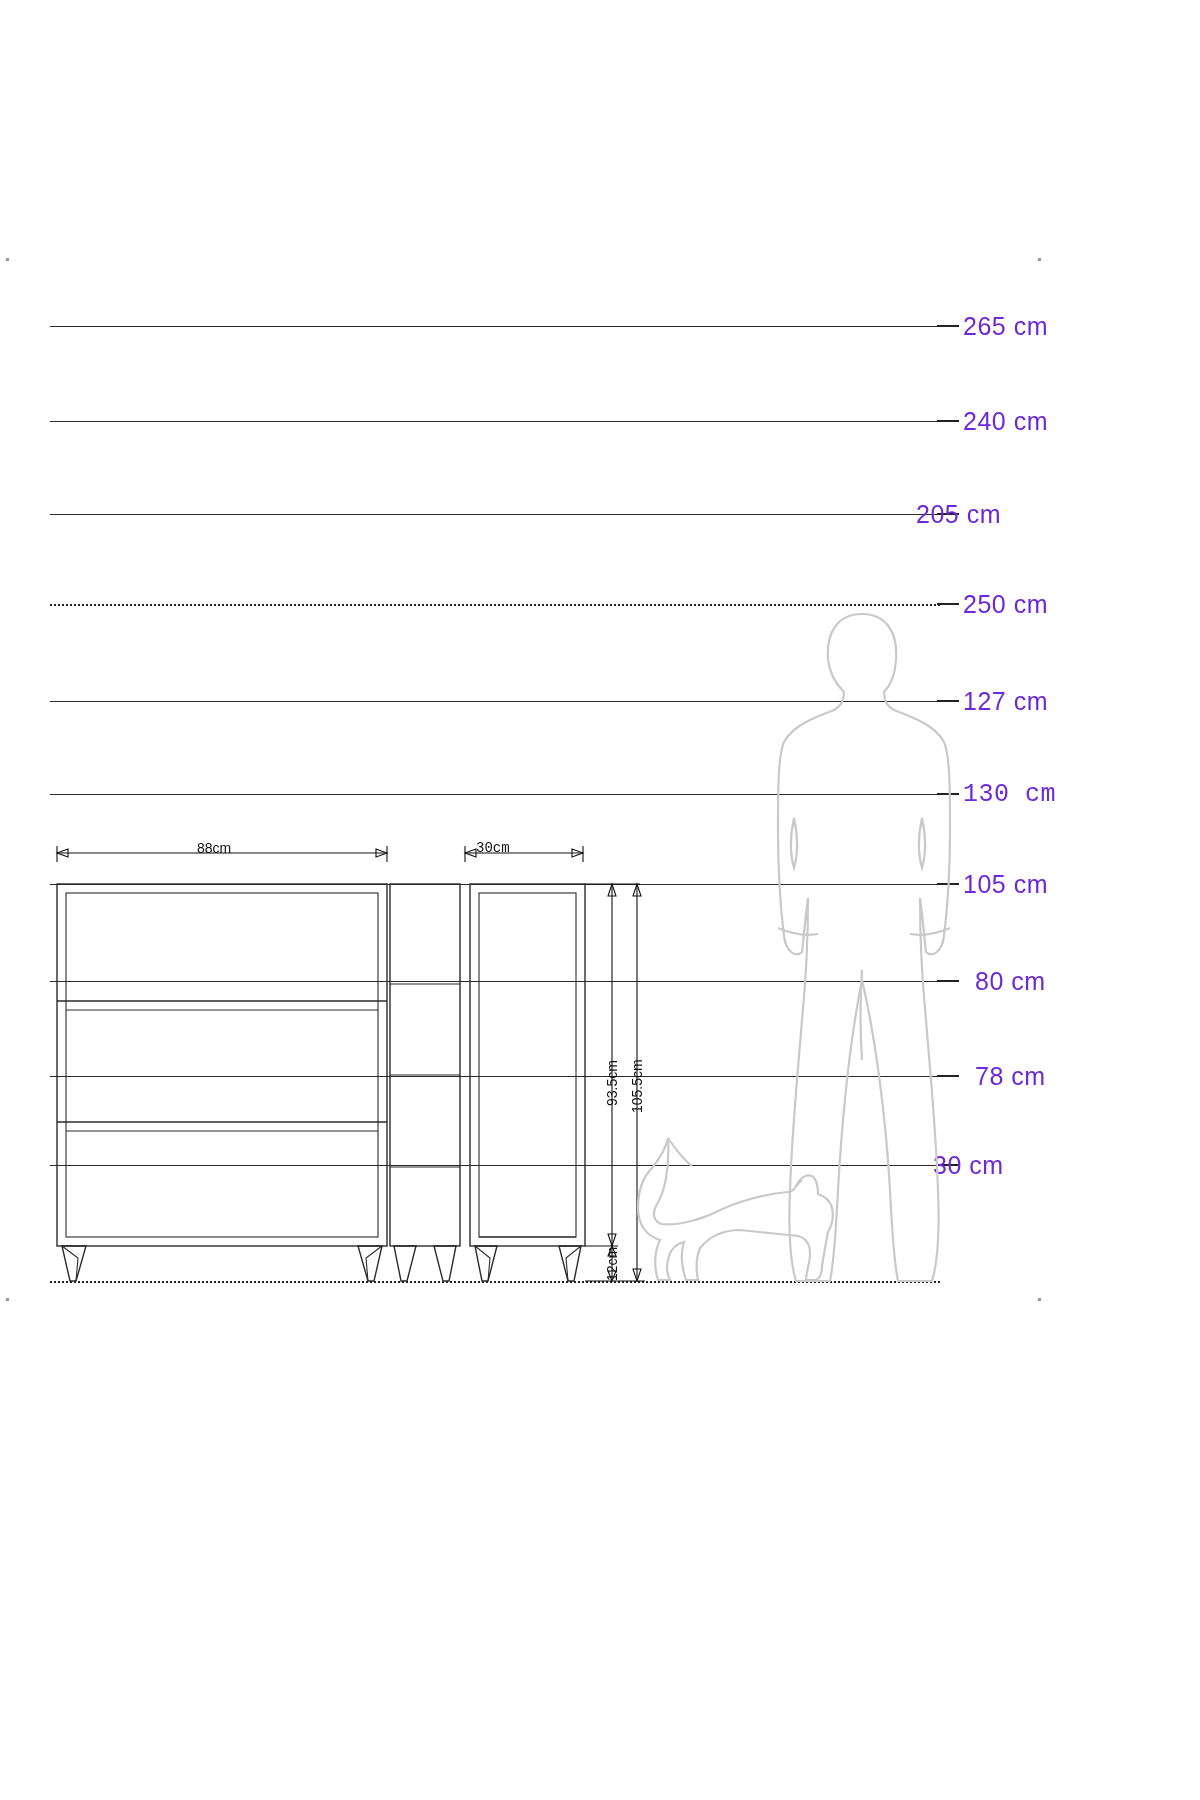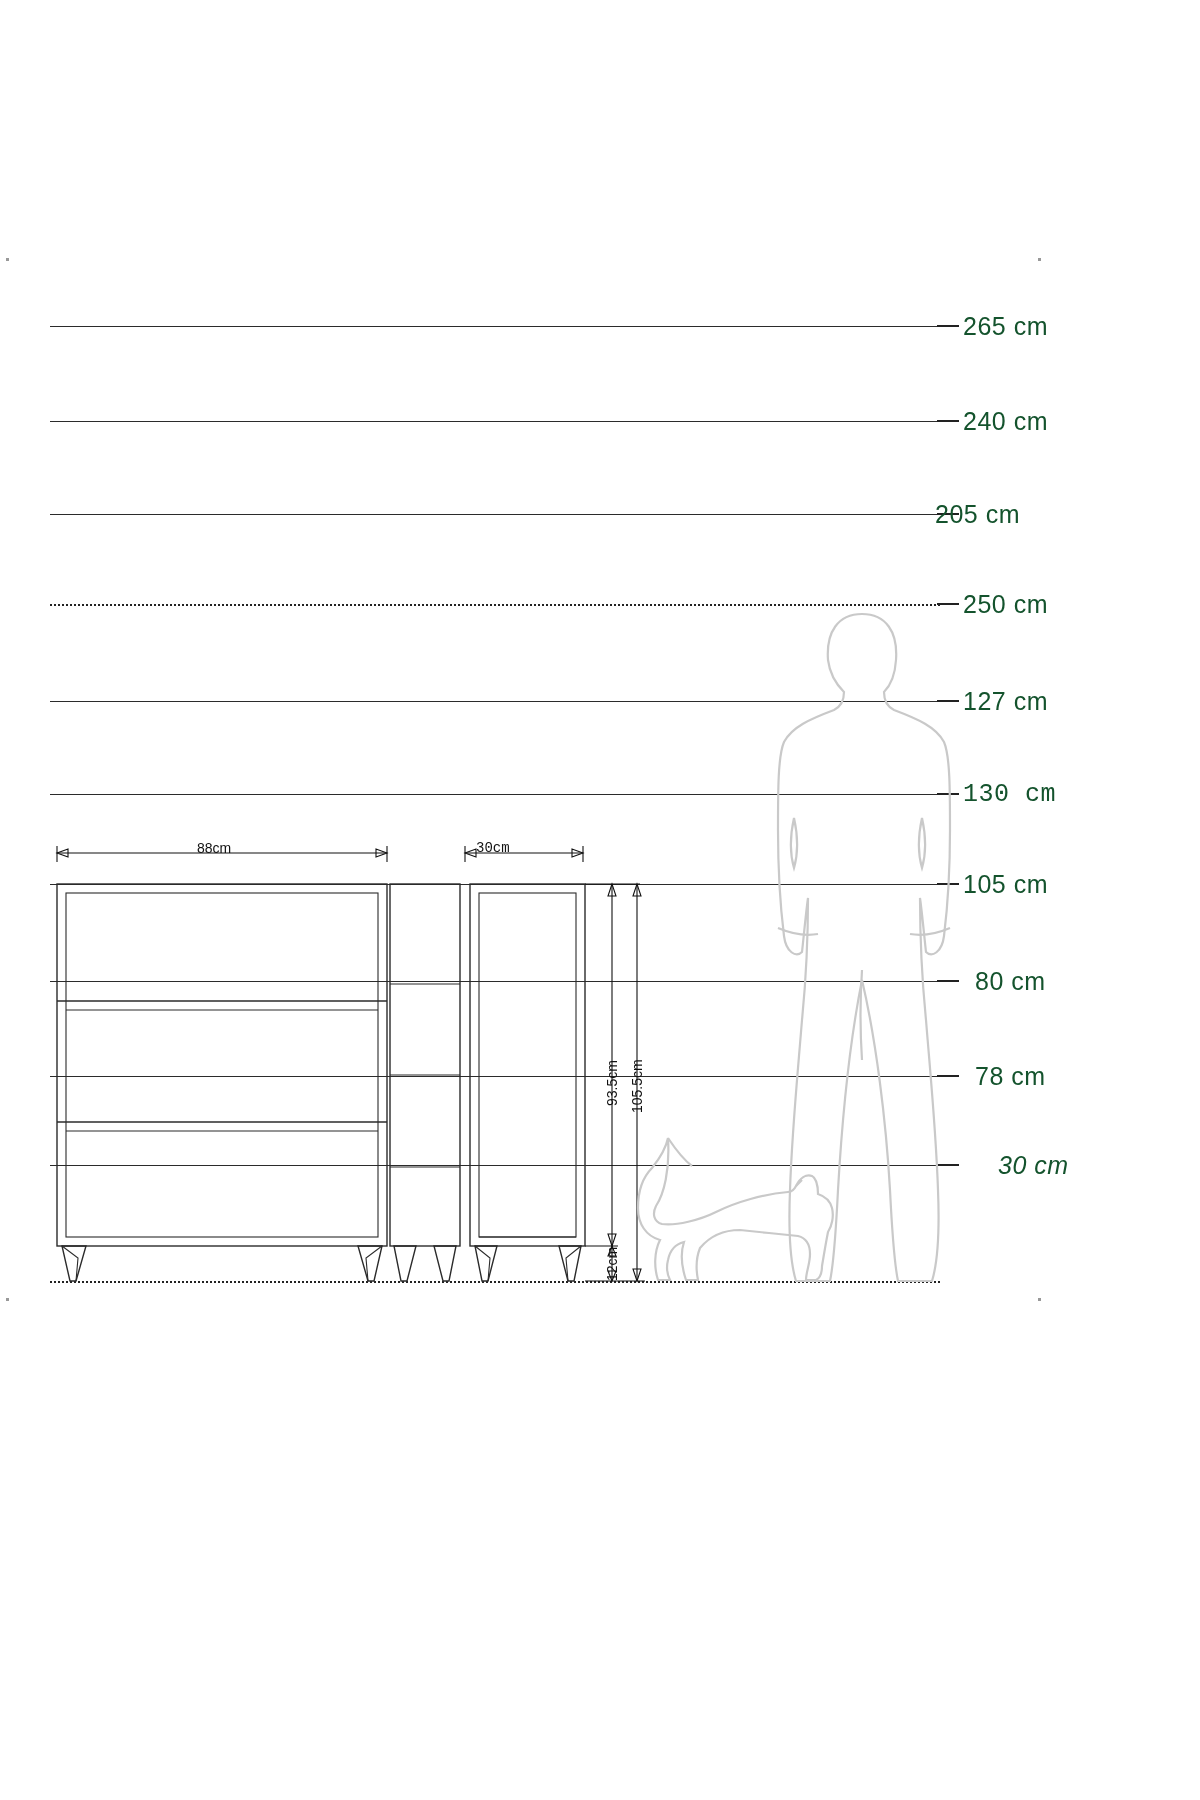--- a/index.html
+++ b/index.html
@@ -26,21 +26,21 @@
     height: 0;
     border-top: 1px solid #2b2b2b;
   }
   .hline.heavy {
     border-top: 2px dotted #222;
   }
   .scale-label {
     position: absolute;
     font-size: 25px;
     letter-spacing: 0.5px;
-    color: #14532d;
+    color: #6d28d9;
     white-space: nowrap;
   }
   .tick {
     position: absolute;
     height: 0;
     border-top: 2px solid #222;
     width: 22px;
   }
   .dimtext {
     position: absolute;
@@ -92,28 +92,28 @@
   <div class="tick" style="left:937px; top:603px;"></div>
   <div class="tick" style="left:937px; top:700px;"></div>
   <div class="tick" style="left:937px; top:793px;"></div>
   <div class="tick" style="left:937px; top:883px;"></div>
   <div class="tick" style="left:937px; top:980px;"></div>
   <div class="tick" style="left:937px; top:1075px;"></div>
   <div class="tick" style="left:937px; top:1164px;"></div>
 
   <div class="scale-label" style="left:963px; top:312px;">265 cm</div>
   <div class="scale-label" style="left:963px; top:407px;">240 cm</div>
-  <div class="scale-label" style="left:935px; top:500px;">205 cm</div>
+  <div class="scale-label" style="left:916px; top:500px;">205 cm</div>
   <div class="scale-label" style="left:963px; top:590px;">250 cm</div>
   <div class="scale-label" style="left:963px; top:687px;">127 cm</div>
   <div class="scale-label" style="left:963px; top:780px;font-family:Liberation Mono, monospace;">130 cm</div>
   <div class="scale-label" style="left:963px; top:870px;">105 cm</div>
   <div class="scale-label" style="left:975px; top:967px;">80 cm</div>
   <div class="scale-label" style="left:975px; top:1062px;">78 cm</div>
-  <div class="scale-label" style="left:998px; top:1151px;font-style:italic;">30 cm</div>
+  <div class="scale-label" style="left:933px; top:1151px;">30 cm</div>
 
   <svg width="1200" height="1800" style="position:absolute; left:0; top:0; pointer-events:none;">
 
     <g>
       <rect class="thin" x="57" y="884" width="330" height="362"></rect>
       <rect class="thin2" x="66" y="893" width="312" height="344"></rect>
 
       <line class="thin" x1="57" y1="1001" x2="387" y2="1001"></line>
       <line class="thin2" x1="66" y1="1010" x2="378" y2="1010"></line>
       <line class="thin" x1="57" y1="1122" x2="387" y2="1122"></line>

